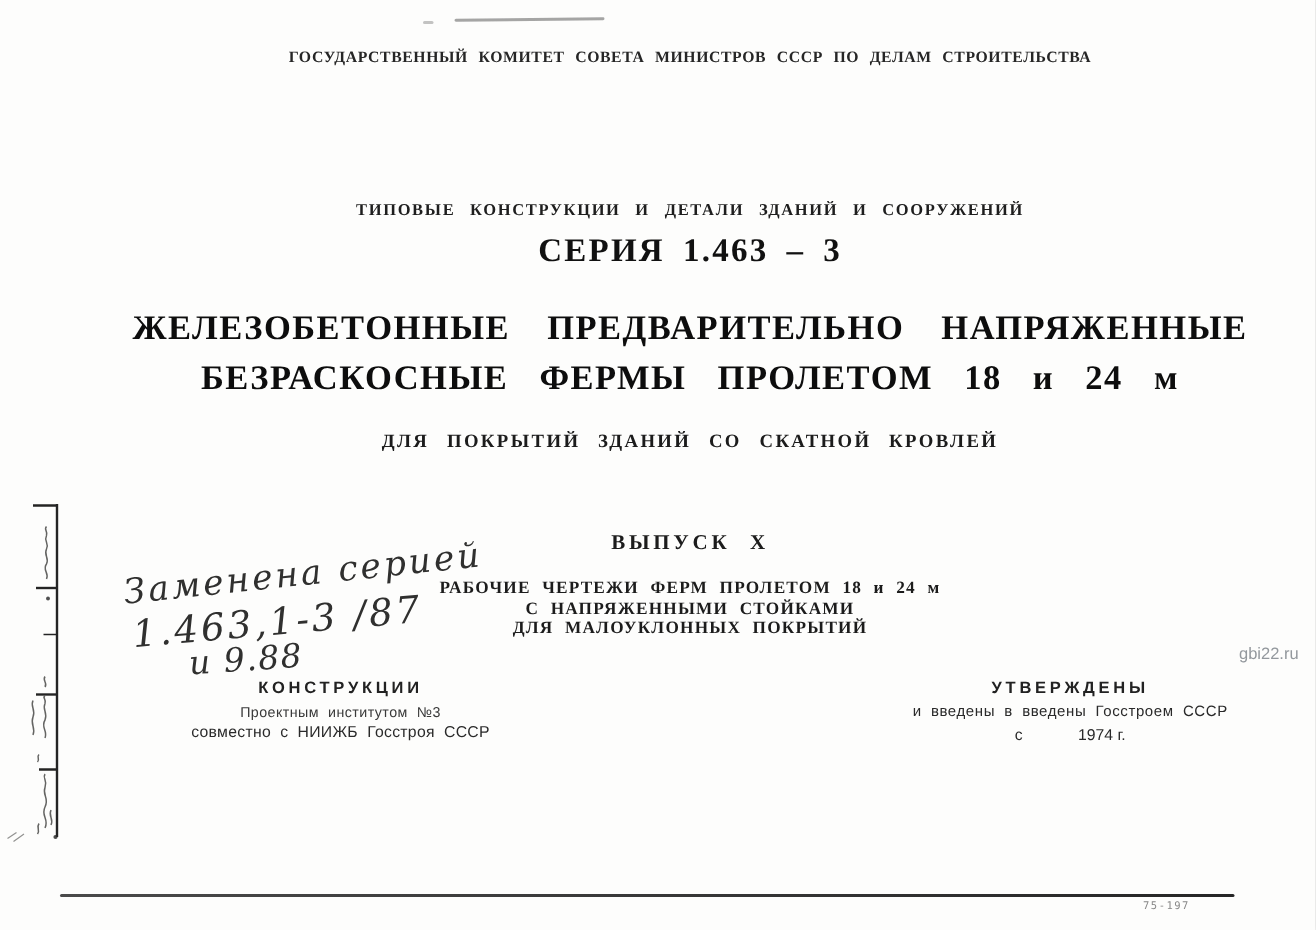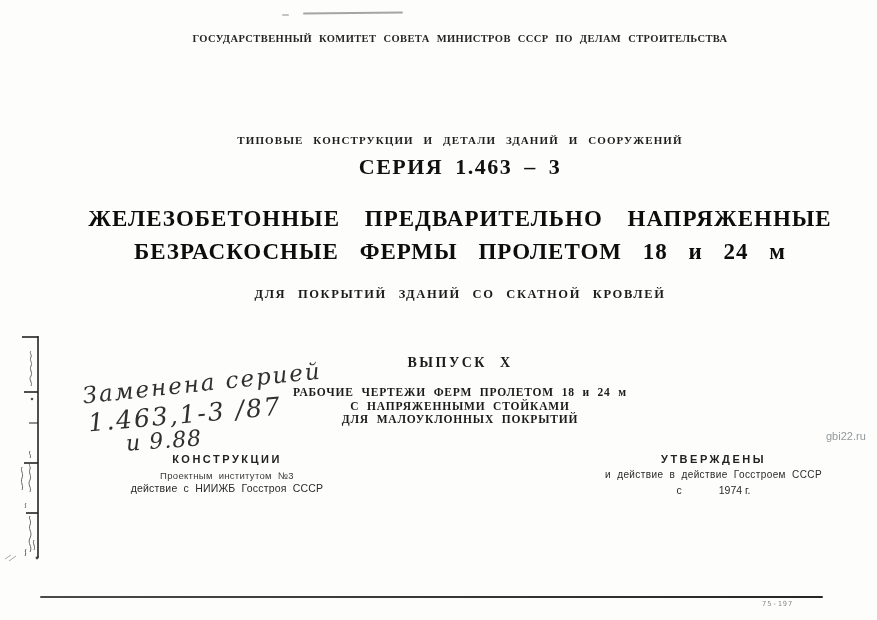--- a/index.html
+++ b/index.html
@@ -67,26 +67,26 @@
     <div>ДЛЯ МАЛОУКЛОННЫХ ПОКРЫТИЙ</div>
   </div>
 
   <div class="abs hw hw-1">Заменена серией</div>
   <div class="abs hw hw-2">1.463,1-3 /87</div>
   <div class="abs hw hw-3">и 9.88</div>
 
   <div class="abs block developed">
     <div class="blk-head">КОНСТРУКЦИИ</div>
     <div class="ln1">Проектным институтом №3</div>
-    <div class="ln2">действие с НИИЖБ Госстроя СССР</div>
+    <div class="ln2">совместно с НИИЖБ Госстроя СССР</div>
   </div>
 
   <div class="abs block approved">
     <div class="blk-head">УТВЕРЖДЕНЫ</div>
-    <div class="ln1">и действие в действие Госстроем СССР</div>
+    <div class="ln1">и введены в введены Госстроем СССР</div>
     <div class="ln2">
       <span>с</span>
       <span class="year">1974 г.</span>
     </div>
   </div>
 
   <div class="abs watermark">gbi22.ru</div>
 
   <svg class="abs margin-svg" width="46" height="235" viewBox="0 0 46 235" xmlns="http://www.w3.org/2000/svg">
     <g stroke="#242424" stroke-width="1.6" fill="none">

